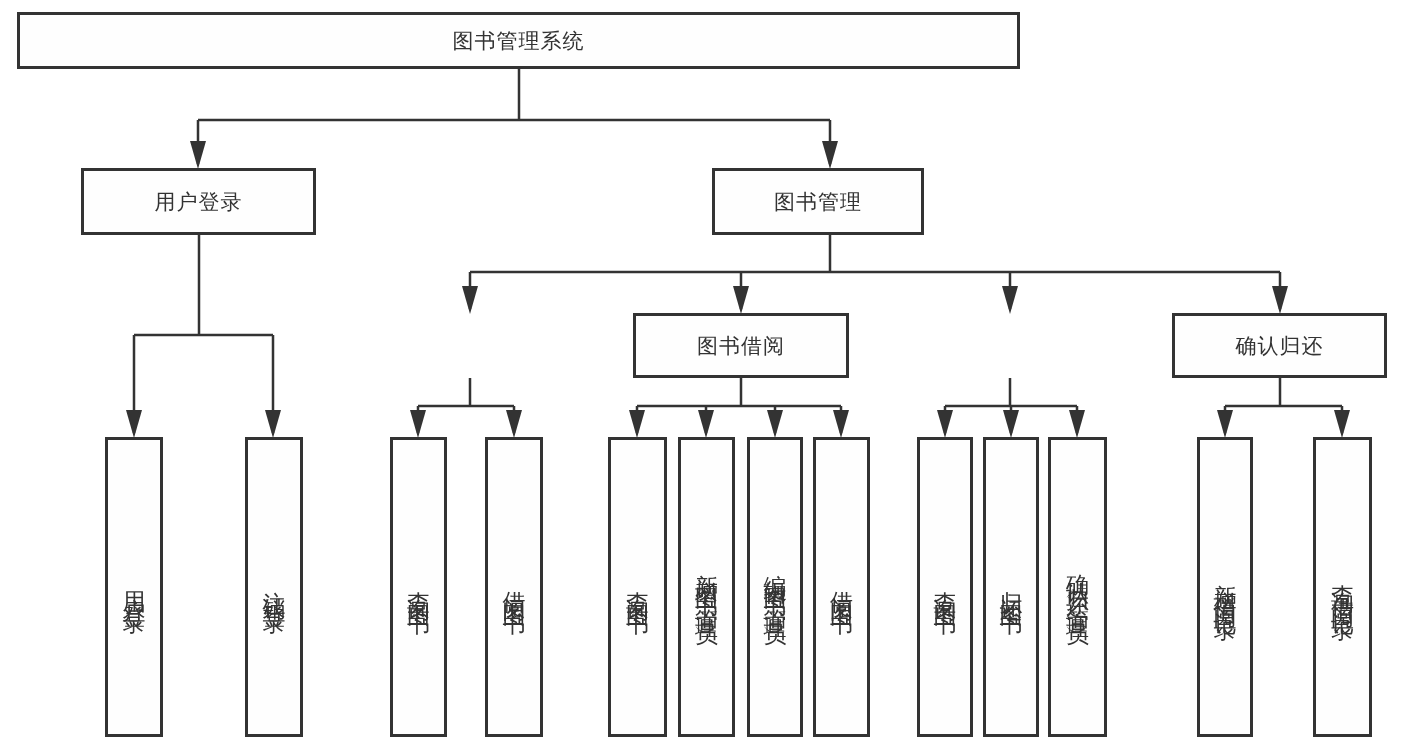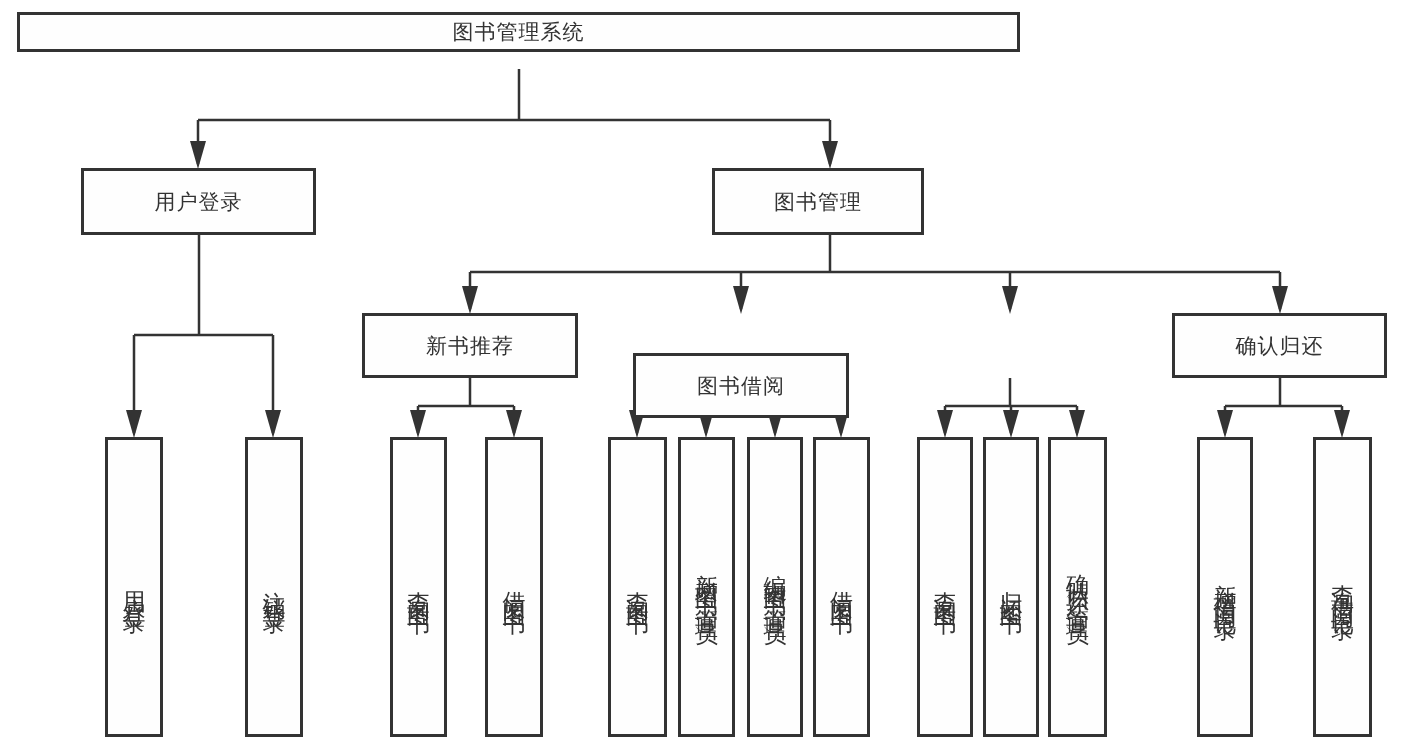--- a/index.html
+++ b/index.html
@@ -106,27 +106,26 @@
 
       <path d="M937 410 L953 410 L945 438 Z"></path>
       <path d="M1003 410 L1019 410 L1011 438 Z"></path>
       <path d="M1069 410 L1085 410 L1077 438 Z"></path>
 
       <path d="M1217 410 L1233 410 L1225 438 Z"></path>
       <path d="M1334 410 L1350 410 L1342 438 Z"></path>
     </g>
   </svg>
 
-  <div class="hnode" style="left:17px; top:12px; width:1003px; height:40px;">图书管理系统</div>
+  <div class="hnode" style="left:17px; top:12px; width:1003px; height:57px;">图书管理系统</div>
 
   <div class="hnode" style="left:81px; top:168px; width:235px; height:67px;">用户登录</div>
   <div class="hnode" style="left:712px; top:168px; width:212px; height:67px;">图书管理</div>
 
-  <div class="hnode" style="left:362px; top:313px; width:216px; height:65px;">新书推荐</div>
-  <div class="hnode" style="left:633px; top:313px; width:216px; height:65px;margin-top:40px;">图书借阅</div>
+  <div class="hnode" style="left:633px; top:313px; width:216px; height:65px;">图书借阅</div>
   <div class="hnode" style="left:1172px; top:313px; width:215px; height:65px;">确认归还</div>
 
   <div class="vnode" style="left:105px; width:58px;">
     <span class="vtext">用户登录</span>
   </div>
   <div class="vnode" style="left:245px; width:58px;">
     <span class="vtext">注销登录</span>
   </div>
 
   <div class="vnode" style="left:390px; width:57px;">

